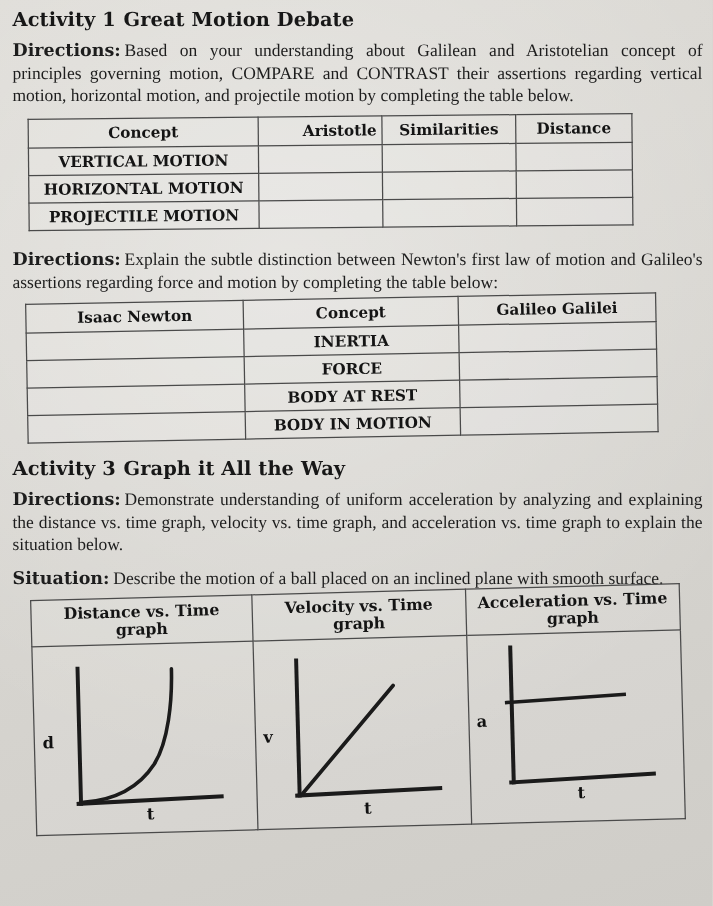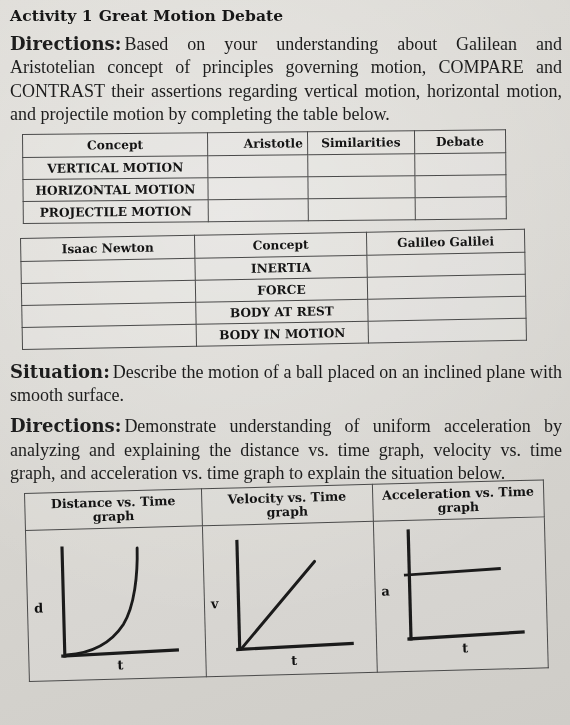--- a/index.html
+++ b/index.html
@@ -34,21 +34,21 @@
     font-family: "DejaVu Serif", serif;
     font-weight: bold;
     font-size: 15.5px;
     margin: 0 0 7px 0;
     letter-spacing: 0.1px;
     color: #171717;
   }
   .act-num { margin-right: 6px; }
 
   p.directions {
-    font-size: 18px;
+    font-size: 14px;
     line-height: 1.30;
     margin: 0 0 7px 0;
     text-align: justify;
     color: #1d1d1d;
   }
   p.directions b, .lbl {
     font-family: "DejaVu Serif", serif;
     font-weight: bold;
   }
   .nowrap-lbl { margin-right: 3px; }
@@ -148,21 +148,21 @@
     <b class="nowrap-lbl">Directions:</b><span>Based on your understanding about Galilean and Aristotelian concept of principles governing motion, COMPARE and CONTRAST their assertions regarding vertical motion, horizontal motion, and projectile motion by completing the table below.</span>
   </p>
 
   <div class="t1-wrap">
     <table class="wsheet t1">
       <thead>
         <tr>
           <th class="c-concept">Concept</th>
           <th class="c-ar">Aristotle</th>
           <th class="c-sim">Similarities</th>
-          <th class="c-gal">Debate</th>
+          <th class="c-gal">Distance</th>
         </tr>
       </thead>
       <tbody>
         <tr>
           <td class="c-concept">VERTICAL MOTION</td>
           <td class="c-ar blank"></td>
           <td class="c-sim blank"></td>
           <td class="c-gal blank"></td>
         </tr>
         <tr>
@@ -175,20 +175,23 @@
           <td class="c-concept">PROJECTILE MOTION</td>
           <td class="c-ar blank"></td>
           <td class="c-sim blank"></td>
           <td class="c-gal blank"></td>
         </tr>
       </tbody>
     </table>
   </div>
 
 
+  <p class="directions">
+    <b class="nowrap-lbl">Directions:</b><span>Explain the subtle distinction between Newton's first law of motion and Galileo's assertions regarding force and motion by completing the table below:</span>
+  </p>
 
   <div class="t2-wrap">
     <table class="wsheet t2">
       <thead>
         <tr>
           <th class="c-newton">Isaac Newton</th>
           <th class="c-concept2">Concept</th>
           <th class="c-galilei">Galileo Galilei</th>
         </tr>
       </thead>
@@ -210,27 +213,30 @@
         </tr>
         <tr>
           <td class="c-newton blank"></td>
           <td class="c-concept2">BODY IN MOTION</td>
           <td class="c-galilei blank"></td>
         </tr>
       </tbody>
     </table>
   </div>
 
+  <h2 class="activity">
+    <span class="act-num">Activity 3</span><span>Graph it All the Way</span>
+  </h2>
+
+  <p class="directions">
+    <b class="nowrap-lbl">Directions:</b><span>Demonstrate understanding of uniform acceleration by analyzing and explaining the distance vs. time graph, velocity vs. time graph, and acceleration vs. time graph to explain the situation below.</span>
+  </p>
 
   <p class="directions">
     <b class="nowrap-lbl">Situation:</b><span>Describe the motion of a ball placed on an inclined plane with smooth surface.</span>
-  </p>
-
-  <p class="directions">
-    <b class="nowrap-lbl">Directions:</b><span>Demonstrate understanding of uniform acceleration by analyzing and explaining the distance vs. time graph, velocity vs. time graph, and acceleration vs. time graph to explain the situation below.</span>
   </p>
 
   <div class="t3-wrap">
     <table class="wsheet t3">
       <thead>
         <tr>
           <th class="col-d">Distance vs. Time graph</th>
           <th class="col-v">Velocity vs. Time graph</th>
           <th class="col-a">Acceleration vs. Time graph</th>
         </tr>

